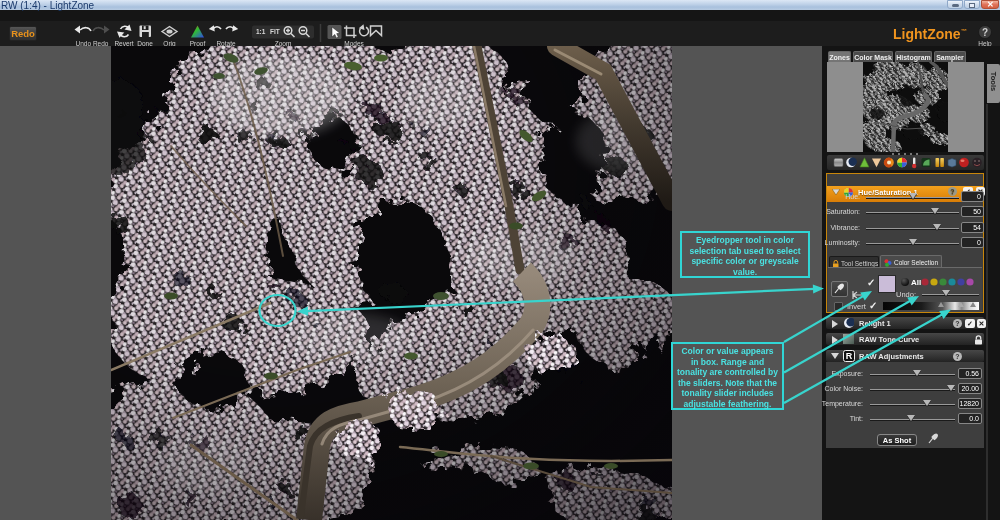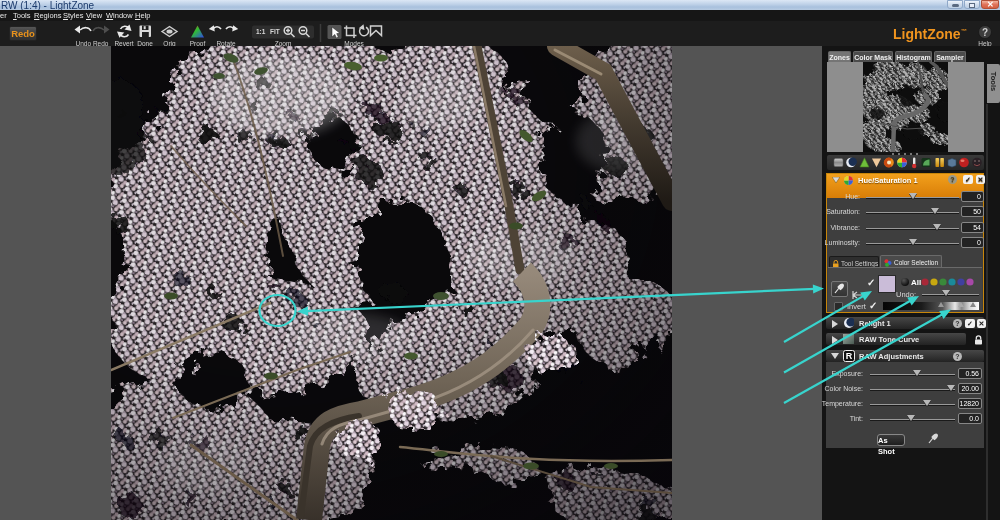--- a/index.html
+++ b/index.html
@@ -34,50 +34,41 @@
 #vline{left:164px;top:58px;width:2px;height:416px;background:#2e2e2e}
 #iconrow{left:5px;top:109px;width:157px;height:15px;background:linear-gradient(#3a3a3a,#262626);border-radius:2px}
 
 .shead{position:absolute;height:12px;background:linear-gradient(#474747,#232323);border-radius:2px;color:#e8e8e8;font-size:7.5px;font-weight:bold}
 .slabel{position:absolute;font-size:7px;color:#d8d8d8;text-align:right;white-space:nowrap}
 .vbox{position:absolute;width:23px;height:11px;background:#232323;border:1px solid #878787;border-radius:2px;color:#fff;font-size:7px;text-align:right;padding-right:2px;line-height:9px}
 .track{position:absolute;height:1px;background:#9a9a9a;box-shadow:0 1px 0 #1a1a1a}
 .thumb{position:absolute;width:0;height:0;border-left:4.5px solid transparent;border-right:4.5px solid transparent;border-top:6px solid #b8b8b8;filter:drop-shadow(0 1px 0 #222)}
 
 #hspanel{left:4px;top:127px;width:158px;height:140px;border:1px solid #c8860a;background:#3e3e3e}
-#hshead{left:0px;top:0px;width:156px;height:24px;background:linear-gradient(#f2a01c,#d87d07);color:#fff;font-size:7.5px;font-weight:bold;text-shadow:0 1px 1px #7a4a00}
+#hshead{left:0px;top:12px;width:156px;height:16px;background:linear-gradient(#f2a01c,#d87d07);color:#fff;font-size:7.5px;font-weight:bold;text-shadow:0 1px 1px #7a4a00}
 .hbtn{position:absolute;width:10px;height:9px;background:#f2f2f2;border-radius:2px;color:#222;font-size:7px;font-weight:bold;text-align:center;line-height:9px}
 
 .note{position:absolute;border:2px solid #30d6d6;color:#4ae2e2;font-weight:bold;font-size:8.5px;text-align:center;line-height:10.6px;padding-top:2px}
 #note1{left:680px;top:231px;width:130px;height:47px}
 #note2{left:671px;top:342px;width:113px;height:68px}
 #overlay{left:0;top:0;width:1000px;height:520px;pointer-events:none}
 </style></head>
 <body>
 <div id="page">
   <div class="abs" id="titlebar"></div>
   <div class="abs" id="titletxt">RW (1:4) - LightZone</div>
   <div class="abs winbtn" id="btnmin">
       <div style="position:absolute;left:4px;top:3px;width:7px;height:3px;border-radius:2px;background:#5a6a80"></div>
     </div>
   <div class="abs winbtn" id="btnmax">
       <div style="position:absolute;left:4px;top:1.5px;width:6px;height:5px;border:1px solid #5a6a80;background:#e8eef8"></div>
     </div>
   <div class="abs winbtn" id="btnclose">
       <div style="position:absolute;left:5px;top:-1px;color:#fff;font-size:8px;font-weight:bold">✕</div>
     </div>
-  <div class="abs" id="menubar">
-    <span style="left:0px">er</span>
-    <span style="left:13px"><u>T</u>ools</span>
-    <span style="left:34px"><u>R</u>egions</span>
-    <span style="left:63px"><u>S</u>tyles</span>
-    <span style="left:86px"><u>V</u>iew</span>
-    <span style="left:106px"><u>W</u>indow</span>
-    <span style="left:135px"><u>H</u>elp</span>
-  </div>
   <div class="abs" id="toolbar">
     <div class="abs" id="editbtn">Redo</div>
     <div class="abs" id="lzlogo">LightZone<sup>™</sup></div>
 <svg class="abs" style="left:0;top:0" width="1000" height="25" viewBox="0 0 1000 25">
 <defs>
 <linearGradient id="gproof" x1="0" y1="0" x2="1" y2="1">
             <stop offset="0" stop-color="#e83030"></stop>
             <stop offset="0.4" stop-color="#30c030"></stop>
             <stop offset="1" stop-color="#3048e8"></stop>
           </linearGradient>
@@ -519,21 +510,21 @@
         </svg>
       <svg class="abs" style="left:18px;top:1px" width="10" height="10">
           <circle cx="5" cy="5" r="5" fill="#e8ecf5"></circle>
           <circle cx="6.8" cy="4.2" r="4.4" fill="#1b2f52"></circle>
         </svg>
       <span class="abs" style="left:33px;top:2px">Relight 1</span>
       <div class="abs" style="left:127px;top:1.5px;width:9px;height:9px;border-radius:50%;background:#b8b8b8;color:#333;font-size:7px;font-weight:bold;text-align:center;line-height:9px">?</div>
       <div class="abs hbtn" style="left:139px;top:1.5px">✓</div>
       <div class="abs hbtn" style="left:151px;top:1.5px;width:9px">✕</div>
     </div>
-    <div class="shead" style="left:4px;top:287px;width:140px">
+    <div class="shead" style="left:4px;top:287px;width:158px">
       <svg class="abs" style="left:6px;top:3px" width="6" height="8">
           <polygon points="0,0 6,4 0,8" fill="#d8d8d8"></polygon>
         </svg>
       <div class="abs" style="left:17px;top:1px;width:11px;height:10px;background:linear-gradient(135deg,#9aa8a0,#4a5a52)"></div>
       <span class="abs" style="left:33px;top:2px">RAW Tone Curve</span>
       <svg class="abs" style="left:148px;top:1.5px" width="9" height="10">
           <rect x="1" y="4.5" width="7" height="5" rx="0.8" fill="#e8e8e8"></rect>
           <path d="M 2.3,4.5 L 2.3,3 A 2.2,2.2 0 0 1 6.7,3 L 6.7,4.5" stroke="#e8e8e8" stroke-width="1.3" fill="none"></path>
         </svg>
     </div>
@@ -555,26 +546,28 @@
       <div class="thumb" style="left:120.5px;top:23px"></div>
       <div class="vbox" style="left:132px;top:21px;width:24px">20.00</div>
       <div class="slabel" style="left:-6px;top:38px;width:43px">Temperature:</div>
       <div class="track" style="left:44px;top:42px;width:85px"></div>
       <div class="thumb" style="left:96.5px;top:38px"></div>
       <div class="vbox" style="left:132px;top:36px;width:24px">12820</div>
       <div class="slabel" style="left:-6px;top:53px;width:43px">Tint:</div>
       <div class="track" style="left:44px;top:57px;width:85px"></div>
       <div class="thumb" style="left:80.5px;top:53px"></div>
       <div class="vbox" style="left:132px;top:51px;width:24px">0.0</div>
-      <div class="abs" style="left:51px;top:72px;width:28px;height:12px;background:linear-gradient(#3a3a3a,#1e1e1e);border:1px solid #888;border-radius:3px;color:#fff;font-size:7.5px;font-weight:bold;text-align:left;line-height:11px">As Shot</div>
+      <div class="abs" style="left:51px;top:72px;width:40px;height:12px;background:linear-gradient(#3a3a3a,#1e1e1e);border:1px solid #888;border-radius:3px;color:#fff;font-size:7.5px;font-weight:bold;text-align:center;line-height:11px">As Shot</div>
       <svg class="abs" style="left:101px;top:71px" width="13" height="12">
           <path d="M 2,10 L 6,5 M 6,5 L 7.5,6.5 M 5,4 C 7,1.5 9,0.5 10,1.5 C 11,2.5 10,4.5 7.5,6.5 Z" stroke="#d8d8d8" stroke-width="1.2" fill="#d8d8d8"></path>
         </svg>
     </div>
   </div>
+  <div class="note" id="note1">Eyedropper tool in color<br>selection tab used to select<br>specific color or greyscale<br>value.</div>
+  <div class="note" id="note2">Color or value appears<br>in box. Range and<br>tonality are controlled by<br>the sliders. Note that the<br>tonality slider includes<br>adjustable feathering.</div>
   <svg class="abs" id="overlay" viewBox="0 0 1000 520">
       <g stroke="#38d4cd" stroke-width="2.2" fill="none">
         <ellipse cx="277.5" cy="310.5" rx="18" ry="15.5"></ellipse>
         <line x1="306.0" y1="311.2" x2="815.0" y2="288.9"></line>
         <line x1="784.0" y1="342.0" x2="864.0" y2="295.6"></line>
         <line x1="784.0" y1="372.5" x2="910.0" y2="301.0"></line>
         <line x1="784.0" y1="403.0" x2="942.0" y2="314.5"></line>
       </g>
       <g fill="#38d4cd">
         <polygon points="297.0,311.6 307.8,306.5 308.2,315.7"></polygon>

